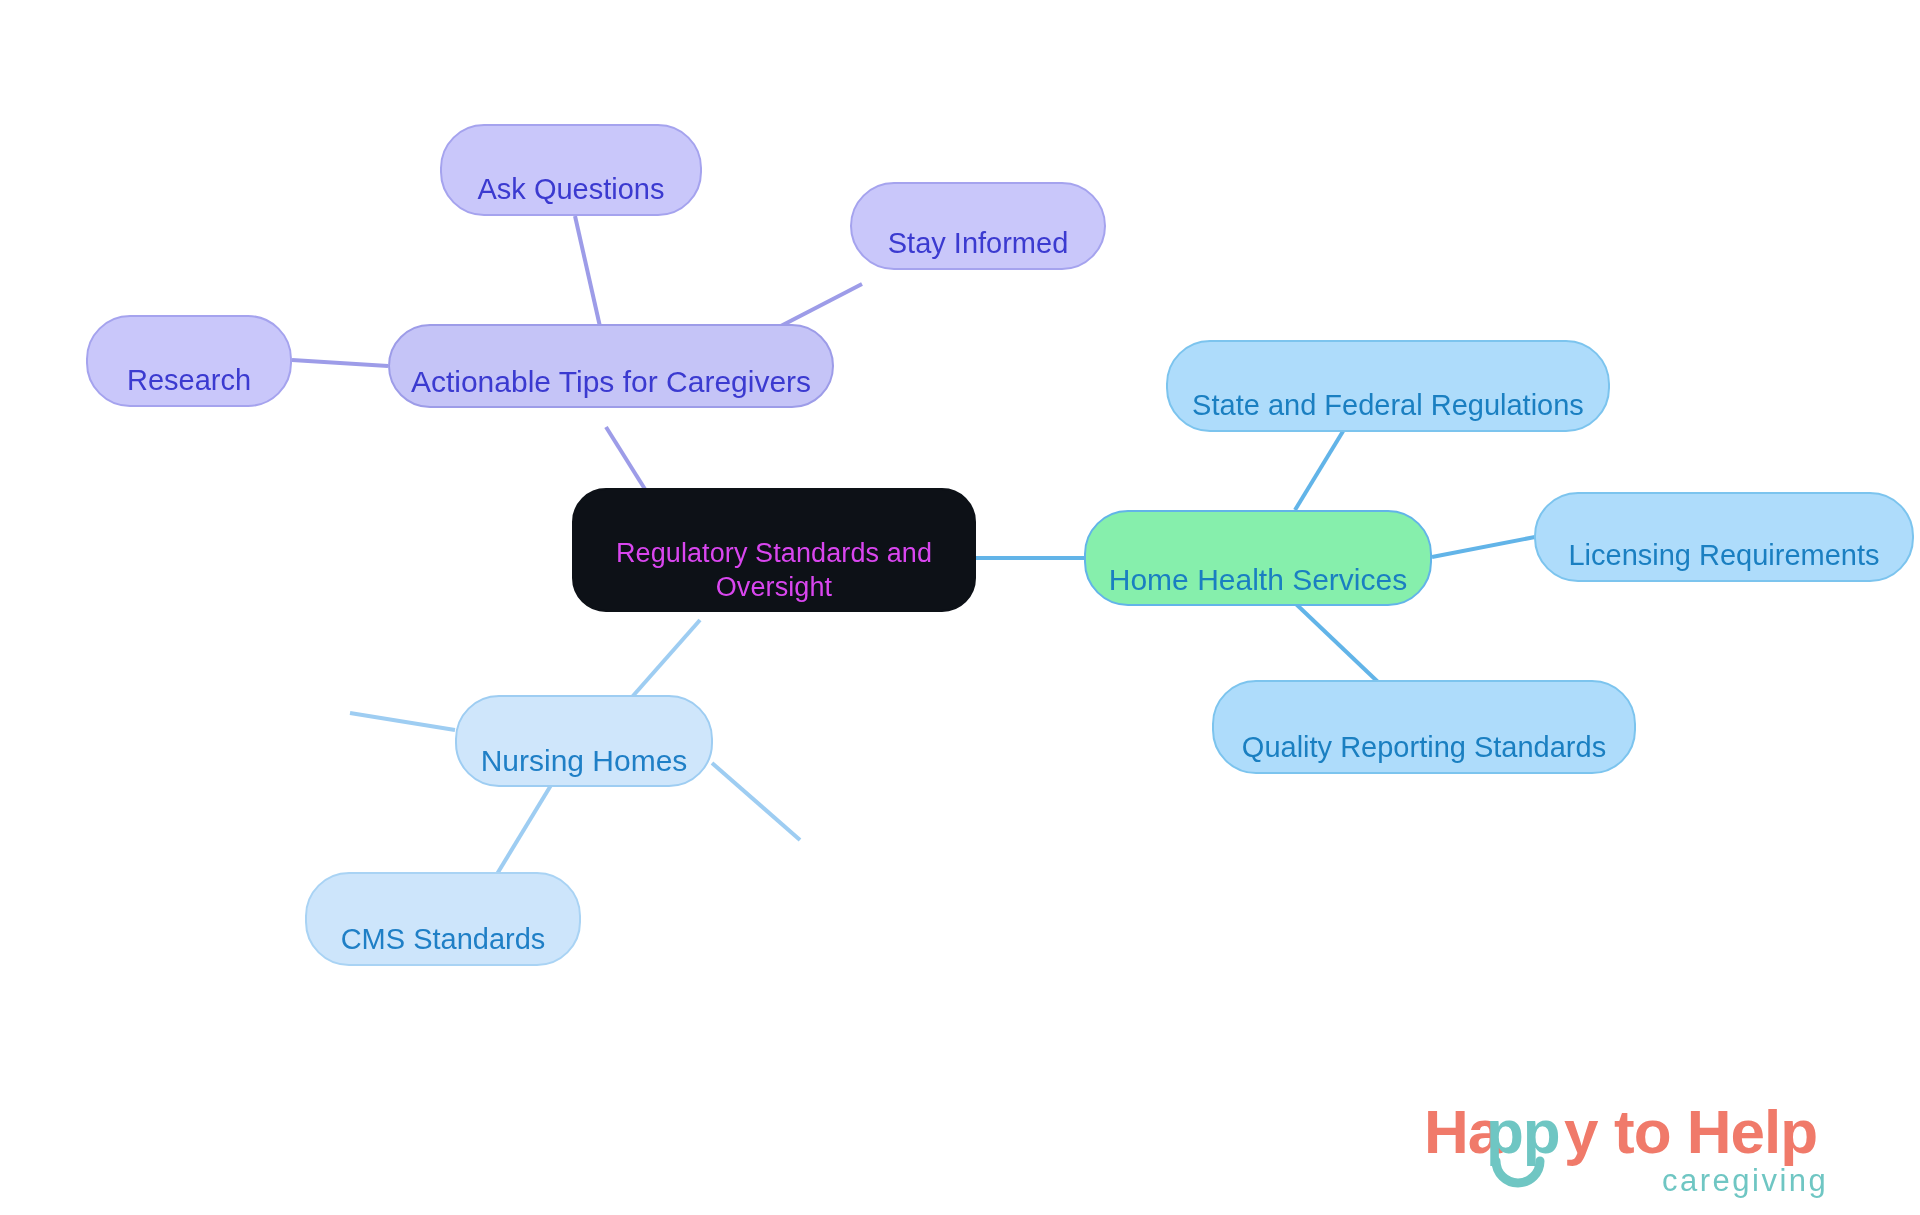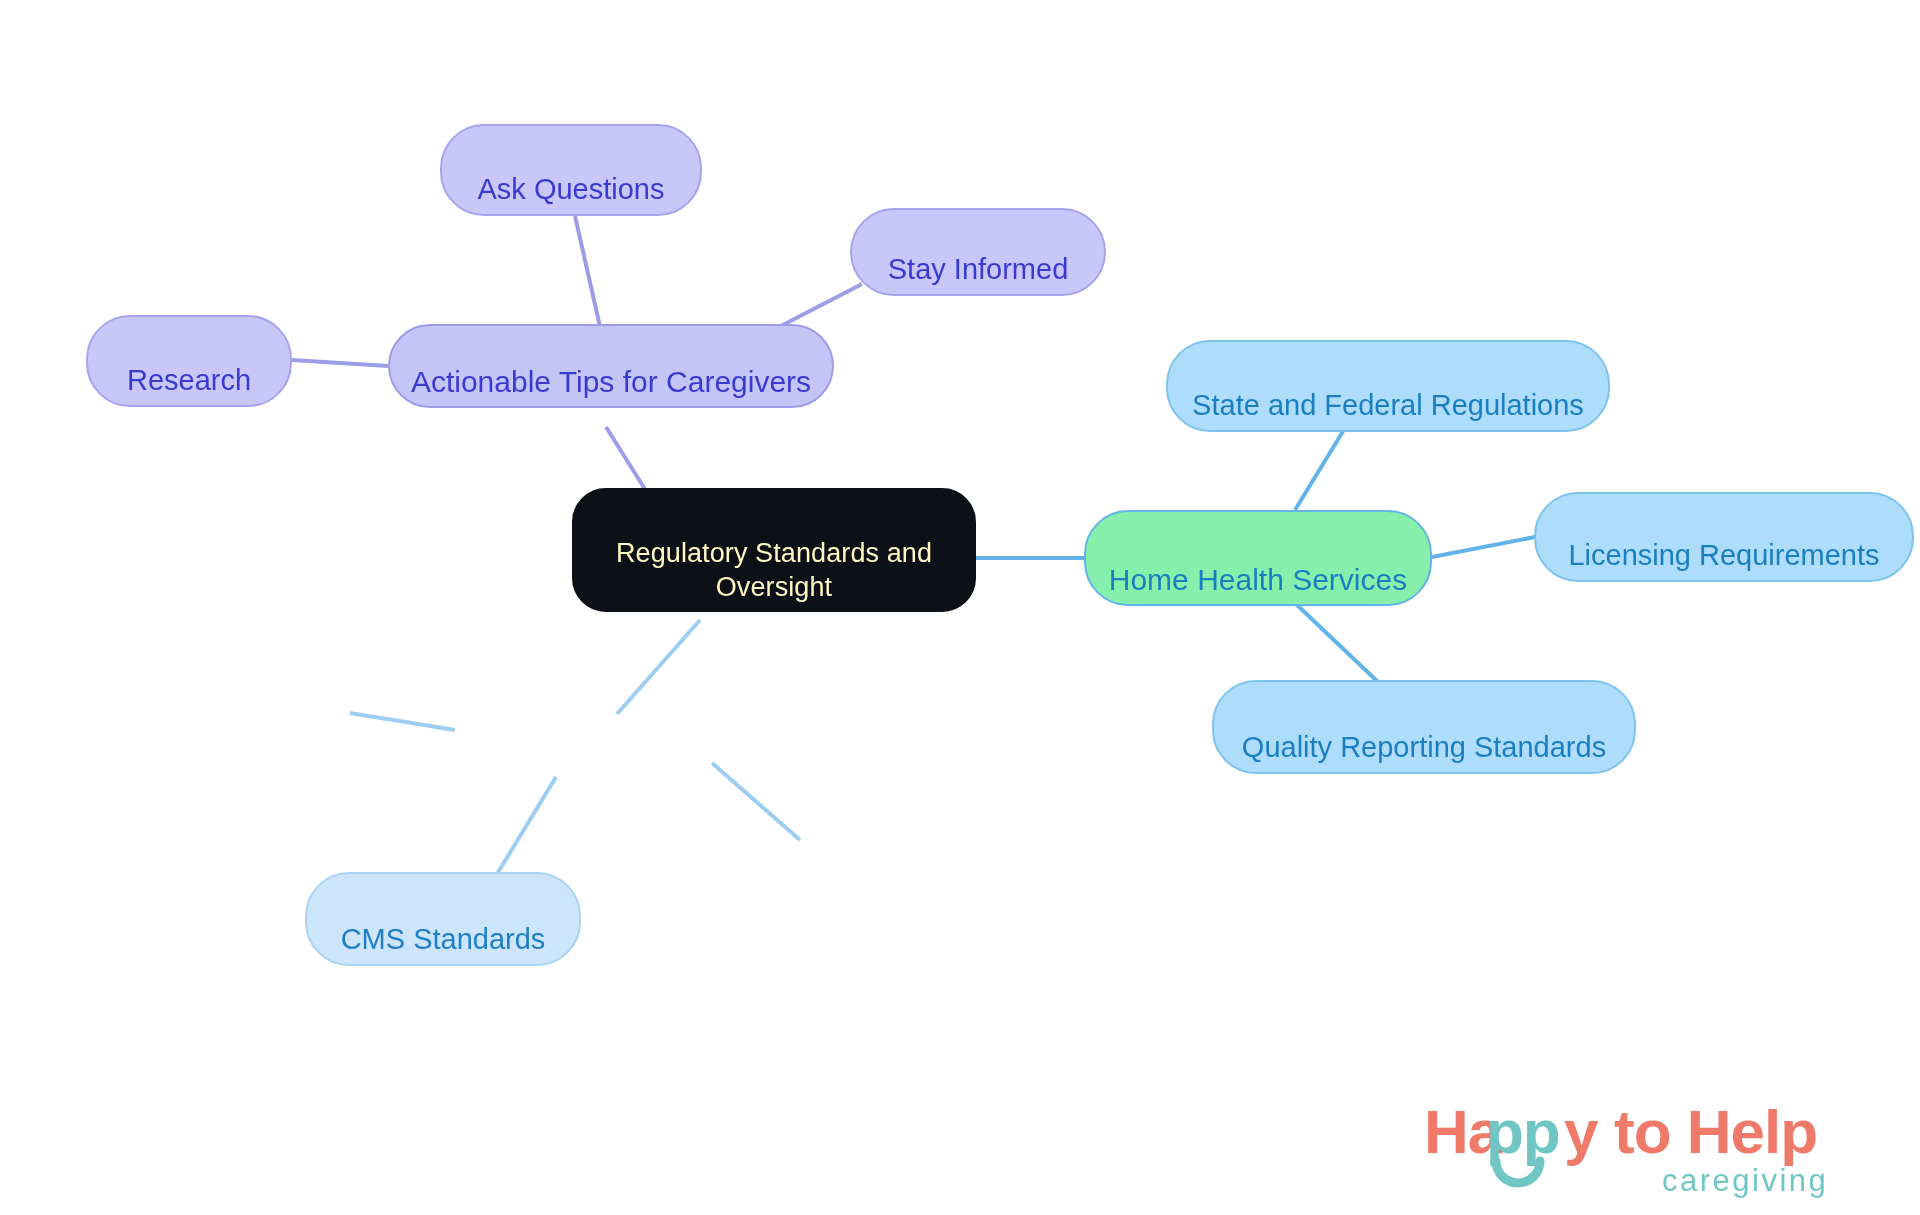--- a/index.html
+++ b/index.html
@@ -35,21 +35,21 @@
     border-radius: 44px;
     border-style: solid;
     border-width: 2px;
     line-height: 1.24;
     padding: 6px 18px;
     white-space: pre-line;
   }
   .node.root {
     background: #0d1117;
     border-color: #0d1117;
-    color: #fef9c3;
+    color: #d946ef;
     border-radius: 34px;
     font-size: 27px;
     letter-spacing: 0.1px;
   }
   .node.purple-branch {
     background: #c5c4f7;
     border-color: #9d9ce8;
     color: #3b3ad0;
     font-size: 30px;
   }
@@ -129,21 +129,21 @@
   </div>
 
   <div class="node purple-branch" style="left:388px; top:324px; width:446px; height:84px;">
     <span>Actionable Tips for Caregivers</span>
   </div>
 
   <div class="node purple-leaf" style="left:440px; top:124px; width:262px; height:92px;">
     <span>Ask Questions</span>
   </div>
 
-  <div class="node purple-leaf" style="left:850px; top:208px; width:256px; height:88px;">
+  <div class="node purple-leaf" style="left:850px; top:182px; width:256px; height:88px;">
     <span>Stay Informed</span>
   </div>
 
   <div class="node purple-leaf" style="left:86px; top:315px; width:206px; height:92px;">
     <span>Research</span>
   </div>
 
   <div class="node blue-branch" style="left:1084px; top:510px; width:348px; height:96px;">
     <span>Home Health Services</span>
   </div>
@@ -153,20 +153,23 @@
   </div>
 
   <div class="node blue-leaf" style="left:1534px; top:492px; width:380px; height:90px;">
     <span>Licensing Requirements</span>
   </div>
 
   <div class="node blue-leaf" style="left:1212px; top:680px; width:424px; height:94px;">
     <span>Quality Reporting Standards</span>
   </div>
 
+  <div class="node lightblue-branch" style="left:455px; top:695px; width:258px; height:92px;">
+    <span>Nursing Homes</span>
+  </div>
 
 
   <div class="node lightblue-leaf" style="left:305px; top:872px; width:276px; height:94px;">
     <span>CMS Standards</span>
   </div>
 
 
   <svg id="logo" viewBox="0 0 470 110" width="470" height="110">
     <text x="0" y="58" font-family="Liberation Sans, sans-serif" font-size="62" font-weight="bold" fill="#f07a6a" letter-spacing="-1">Ha</text>
     <text x="62" y="58" font-family="Liberation Sans, sans-serif" font-size="62" font-weight="bold" fill="#6fc6c3" letter-spacing="-1">pp</text>

